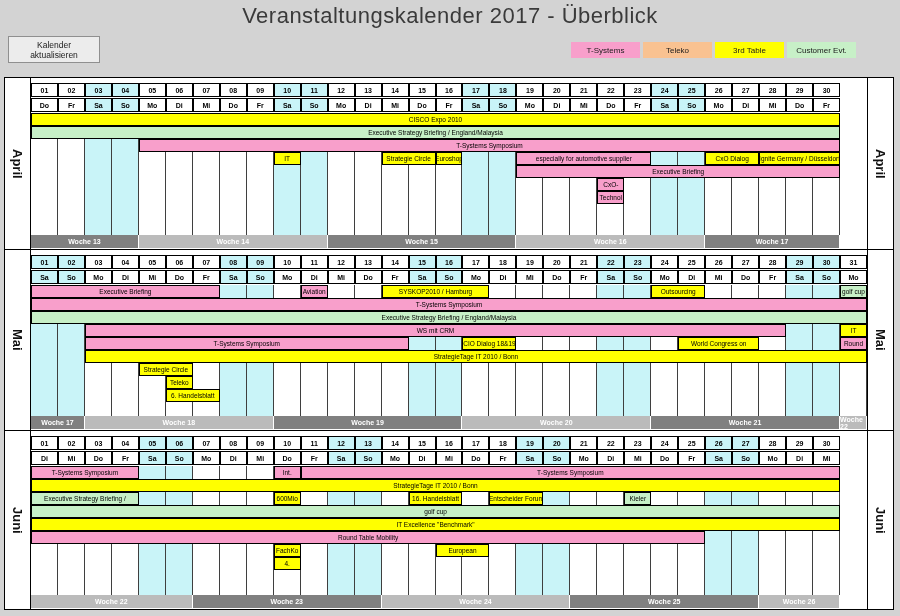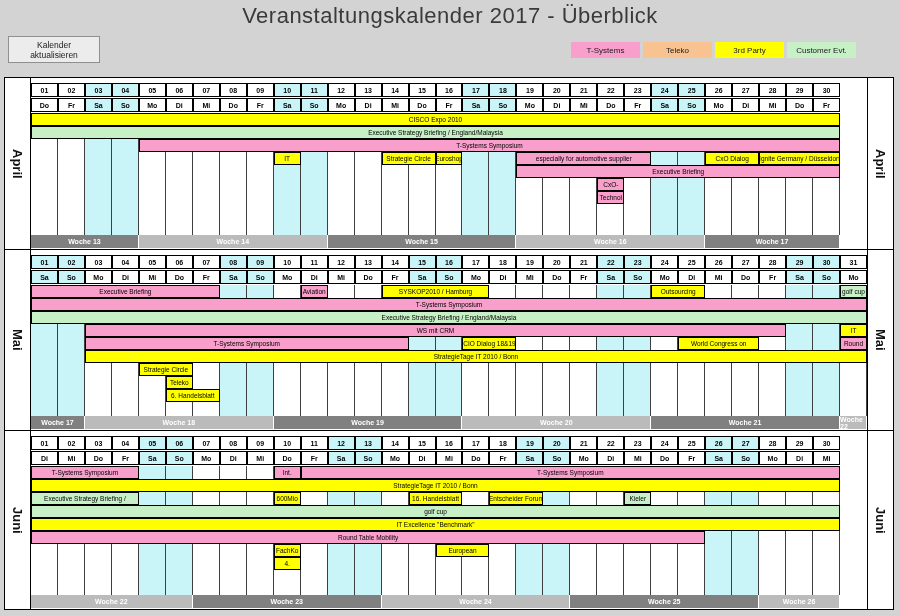--- a/index.html
+++ b/index.html
@@ -83,21 +83,21 @@
 </head>
 <body>
 
 <div class="page-title">Veranstaltungskalender 2017 - Überblick</div>
 
 <button class="refresh-btn">Kalender aktualisieren</button>
 
 <div class="legend">
   <div class="legend-item" style="background: rgb(248, 159, 203);">T-Systems</div>
   <div class="legend-item" style="background: rgb(249, 194, 145);">Teleko</div>
-  <div class="legend-item" style="background: rgb(255, 255, 0);">3rd Party</div>
+  <div class="legend-item" style="background: rgb(255, 255, 0);">3rd Table</div>
   <div class="legend-item" style="background: rgb(199, 240, 199);">Customer Evt.</div>
 </div>
 
 <div class="calendar">
     <div class="month-section m0">
       <div class="month-label left">
         <span class="vert">April</span>
       </div>
       <div class="month-grid">
         <div class="hdr-row">

